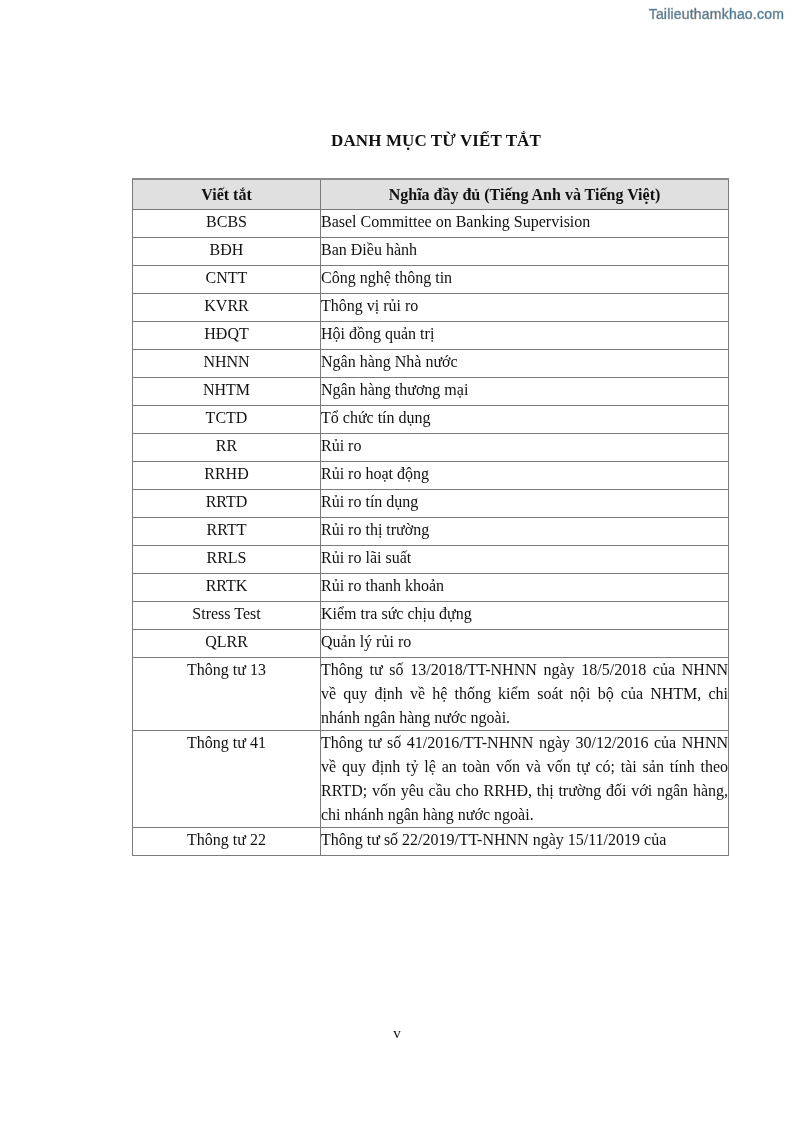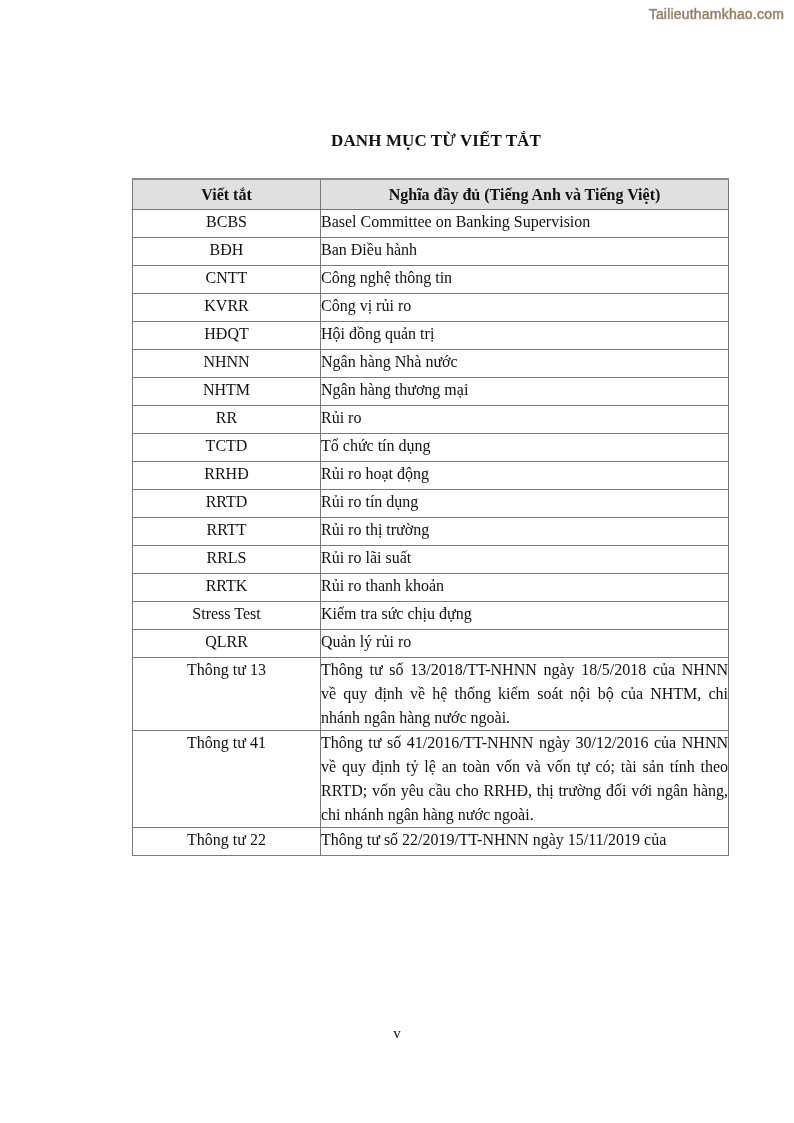--- a/index.html
+++ b/index.html
@@ -14,21 +14,21 @@
       overflow: hidden;
       font-family: "Liberation Serif", "DejaVu Serif", serif;
       color: #111111;
     }
     .watermark {
       position: absolute;
       top: 6px;
       right: 10px;
       font-family: "Liberation Sans", "DejaVu Sans", sans-serif;
       font-size: 14px;
-      color: #a16207;
+      color: #0369a1;
       -webkit-text-stroke: 0.6px #9a9a9a;
       letter-spacing: 0.2px;
     }
     .page-title {
       position: absolute;
       top: 131px;
       left: 0;
       width: 794px;
       text-align: center;
       font-weight: bold;
@@ -101,41 +101,41 @@
     <tr>
       <td class="abbr-cell">BĐH</td>
       <td class="meaning-cell">Ban Điều hành</td>
     </tr>
     <tr>
       <td class="abbr-cell">CNTT</td>
       <td class="meaning-cell">Công nghệ thông tin</td>
     </tr>
     <tr>
       <td class="abbr-cell">KVRR</td>
-      <td class="meaning-cell">Công vị rủi ro</td>
+      <td class="meaning-cell">Thông vị rủi ro</td>
     </tr>
     <tr>
       <td class="abbr-cell">HĐQT</td>
       <td class="meaning-cell">Hội đồng quản trị</td>
     </tr>
     <tr>
       <td class="abbr-cell">NHNN</td>
       <td class="meaning-cell">Ngân hàng Nhà nước</td>
     </tr>
     <tr>
       <td class="abbr-cell">NHTM</td>
       <td class="meaning-cell">Ngân hàng thương mại</td>
     </tr>
     <tr>
+      <td class="abbr-cell">TCTD</td>
+      <td class="meaning-cell">Tổ chức tín dụng</td>
+    </tr>
+    <tr>
       <td class="abbr-cell">RR</td>
       <td class="meaning-cell">Rủi ro</td>
-    </tr>
-    <tr>
-      <td class="abbr-cell">TCTD</td>
-      <td class="meaning-cell">Tổ chức tín dụng</td>
     </tr>
     <tr>
       <td class="abbr-cell">RRHĐ</td>
       <td class="meaning-cell">Rủi ro hoạt động</td>
     </tr>
     <tr>
       <td class="abbr-cell">RRTD</td>
       <td class="meaning-cell">Rủi ro tín dụng</td>
     </tr>
     <tr>

